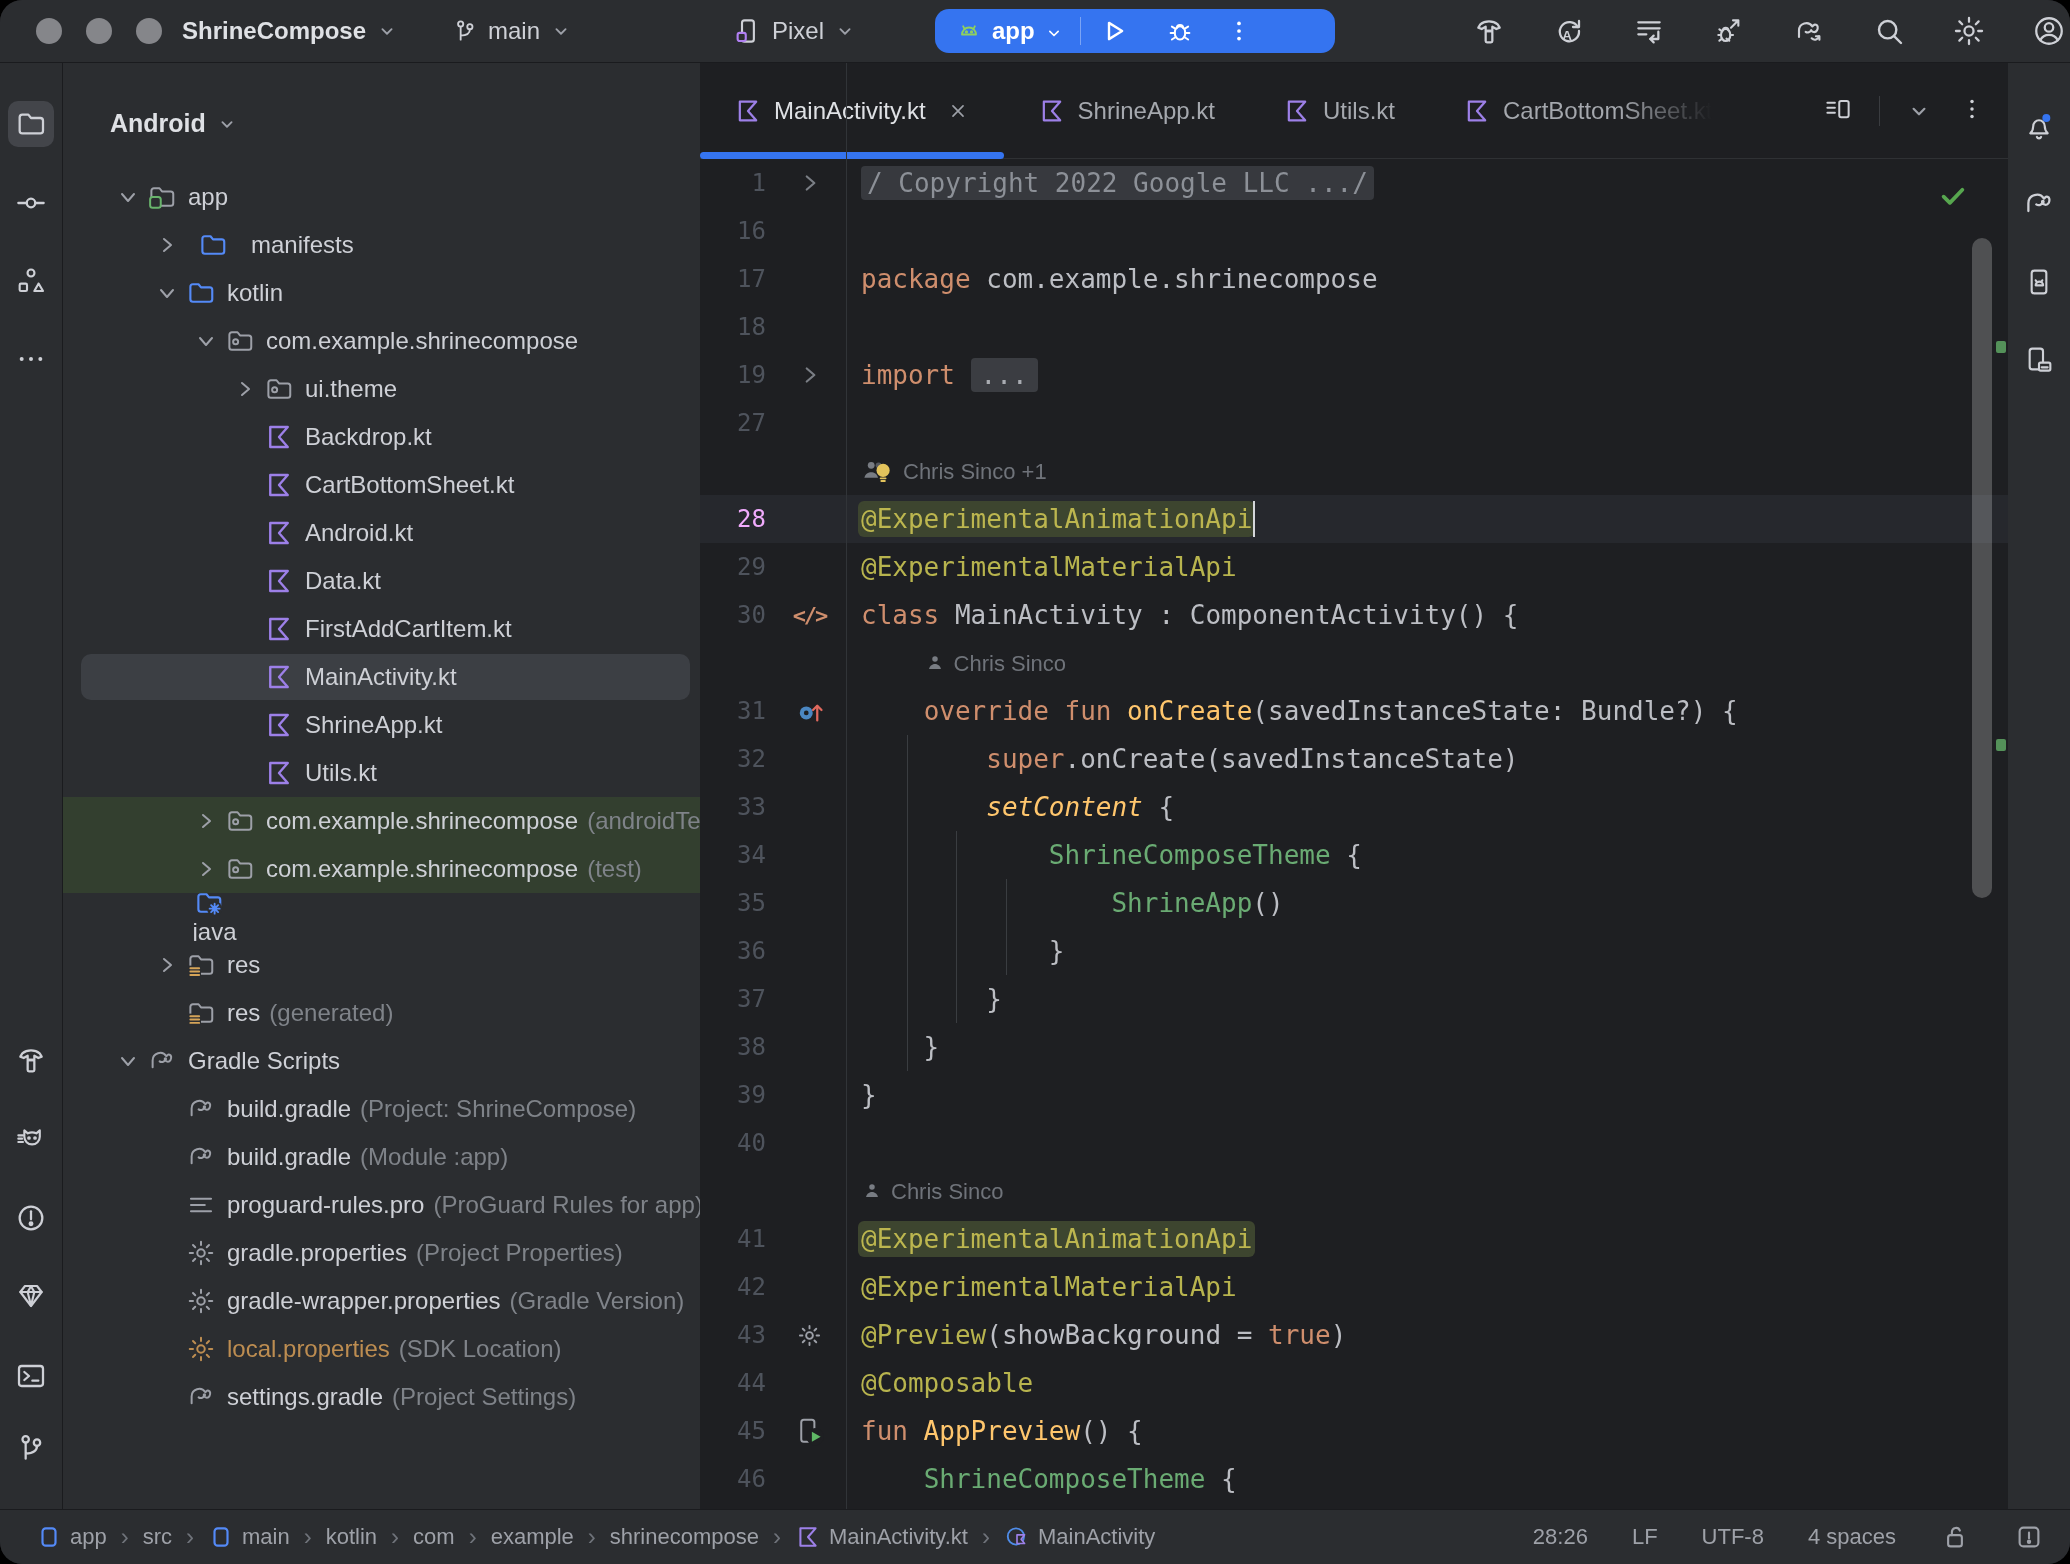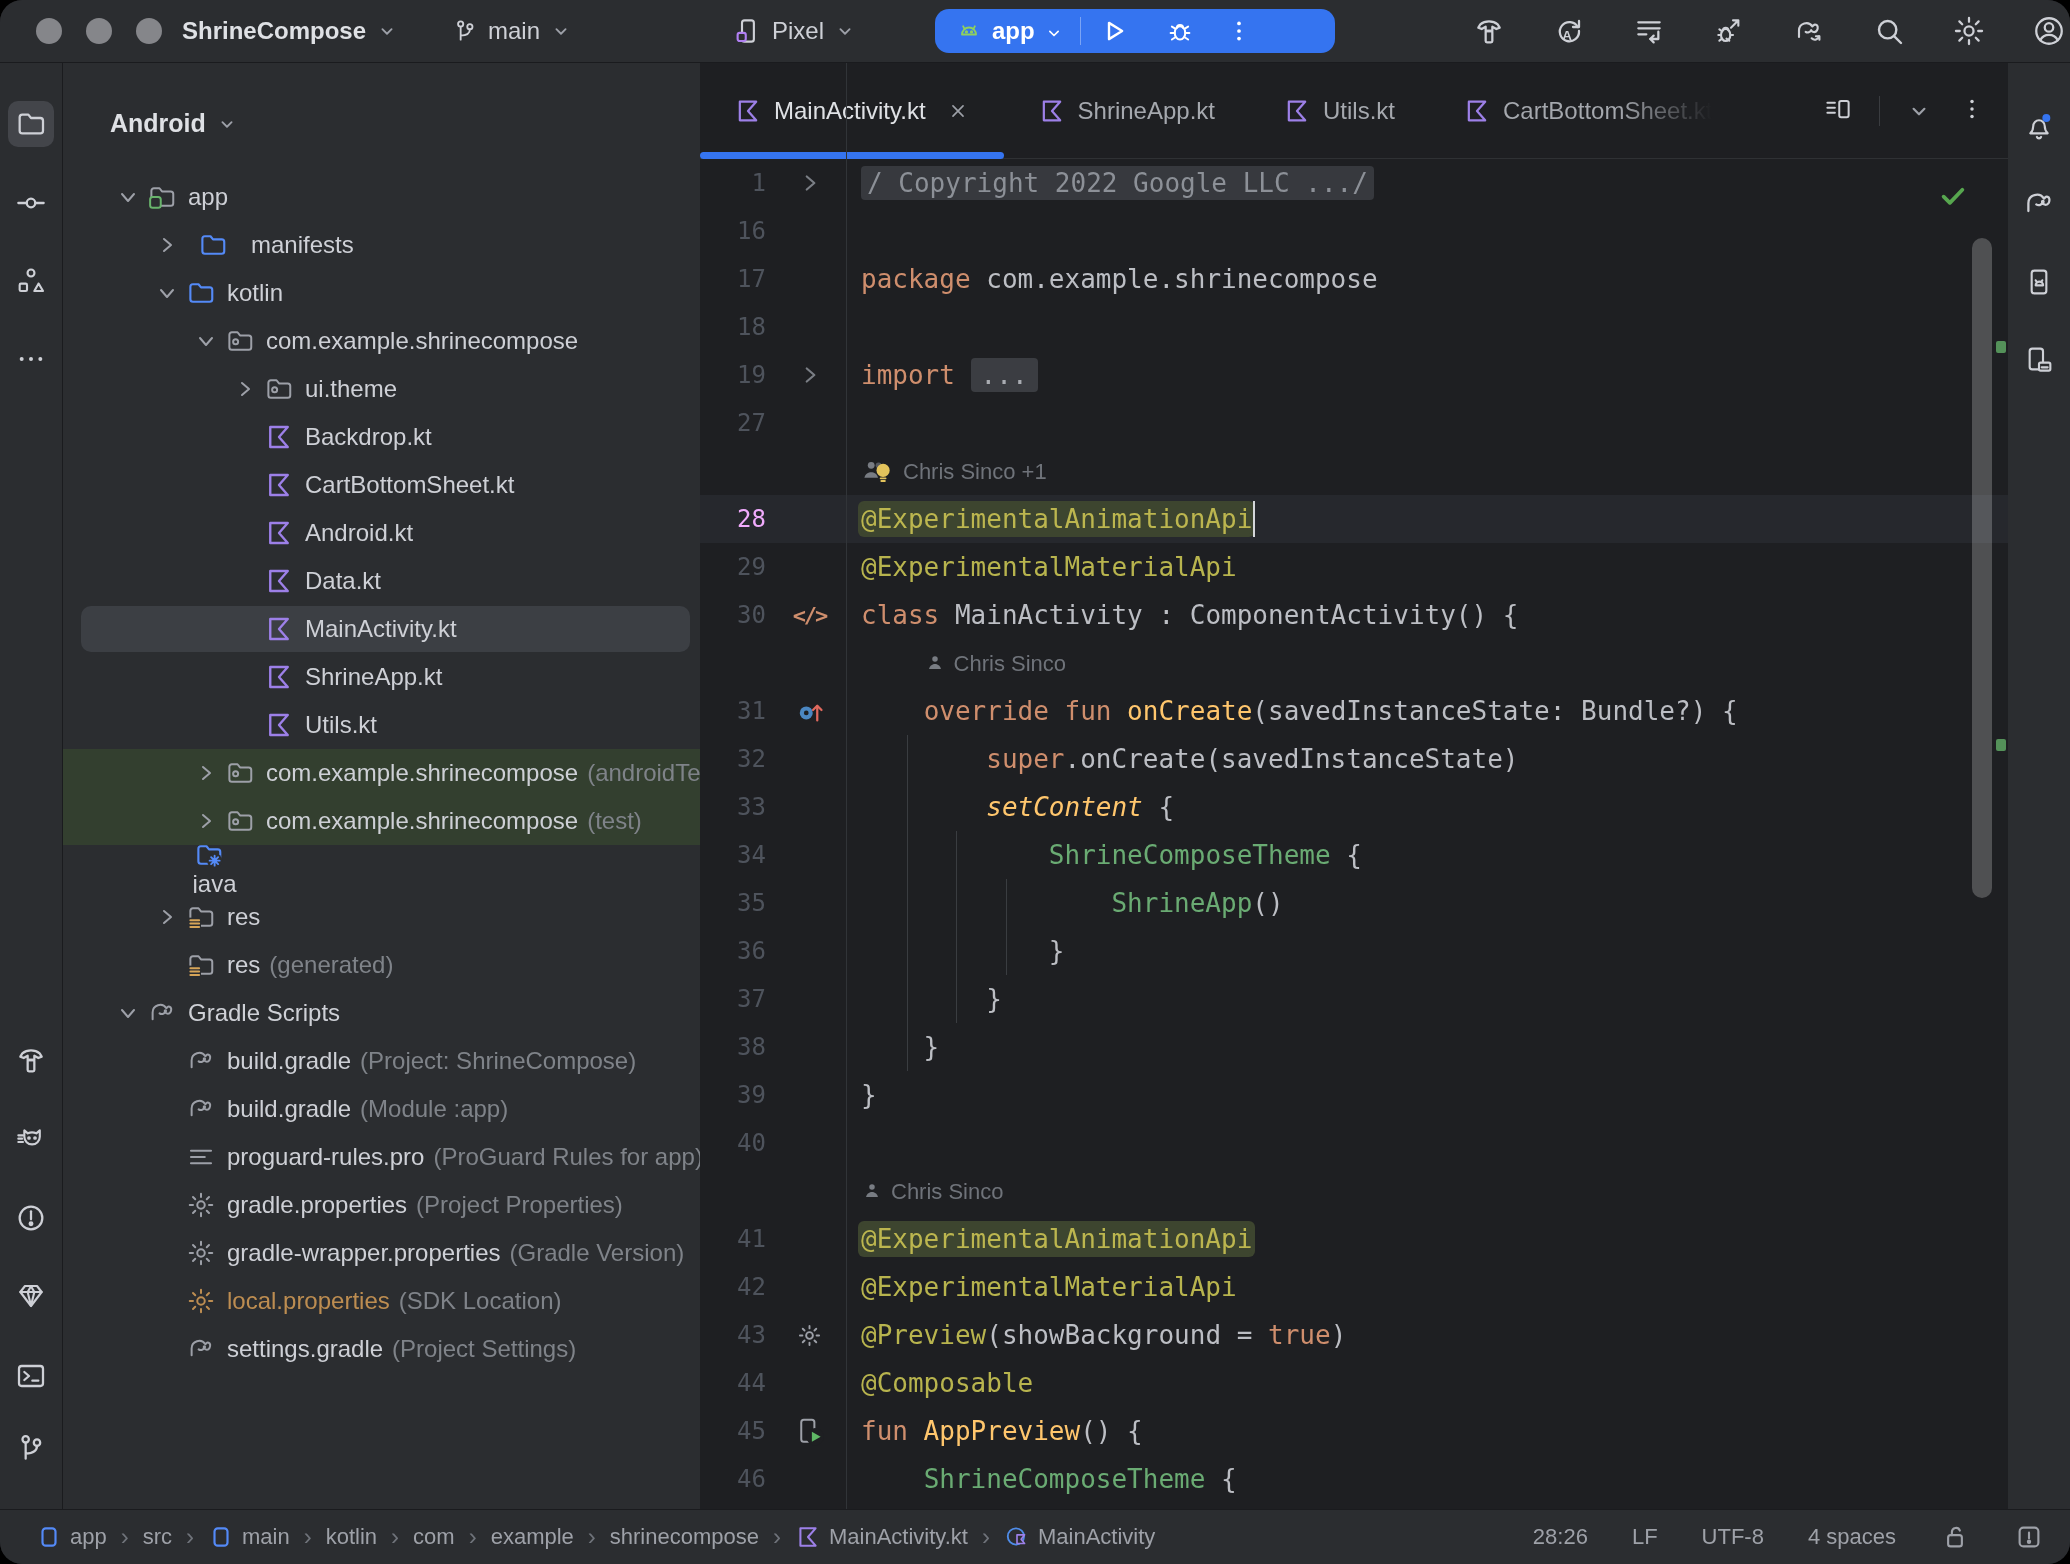--- a/index.html
+++ b/index.html
@@ -422,20 +422,29 @@
         </div>
         <div class="trow">
           <div class="inner" style="padding-left: 163px;">
             <span class="tchev"></span>
             <span class="ticon"><svg viewBox="0 0 24 24" width="100%" height="100%">
                 <path d="M5 4h14l-7 8 7 8H5z" fill="none" stroke="#9d80e8" stroke-width="1.9" stroke-linejoin="round"></path>
               </svg></span>
             <span class="tlabel">Data.kt</span>
           </div>
         </div>
+        <div class="trow">
+          <div class="inner" style="padding-left: 163px;">
+            <span class="tchev"></span>
+            <span class="ticon"><svg viewBox="0 0 24 24" width="100%" height="100%">
+                <path d="M5 4h14l-7 8 7 8H5z" fill="none" stroke="#9d80e8" stroke-width="1.9" stroke-linejoin="round"></path>
+              </svg></span>
+            <span class="tlabel">FirstAddCartItem.kt</span>
+          </div>
+        </div>
         <div class="trow sel">
           <div class="inner" style="padding-left: 163px;">
             <span class="tchev"></span>
             <span class="ticon"><svg viewBox="0 0 24 24" width="100%" height="100%">
                 <path d="M5 4h14l-7 8 7 8H5z" fill="none" stroke="#9d80e8" stroke-width="1.9" stroke-linejoin="round"></path>
               </svg></span>
             <span class="tlabel">MainActivity.kt</span>
           </div>
         </div>
         <div class="trow">

